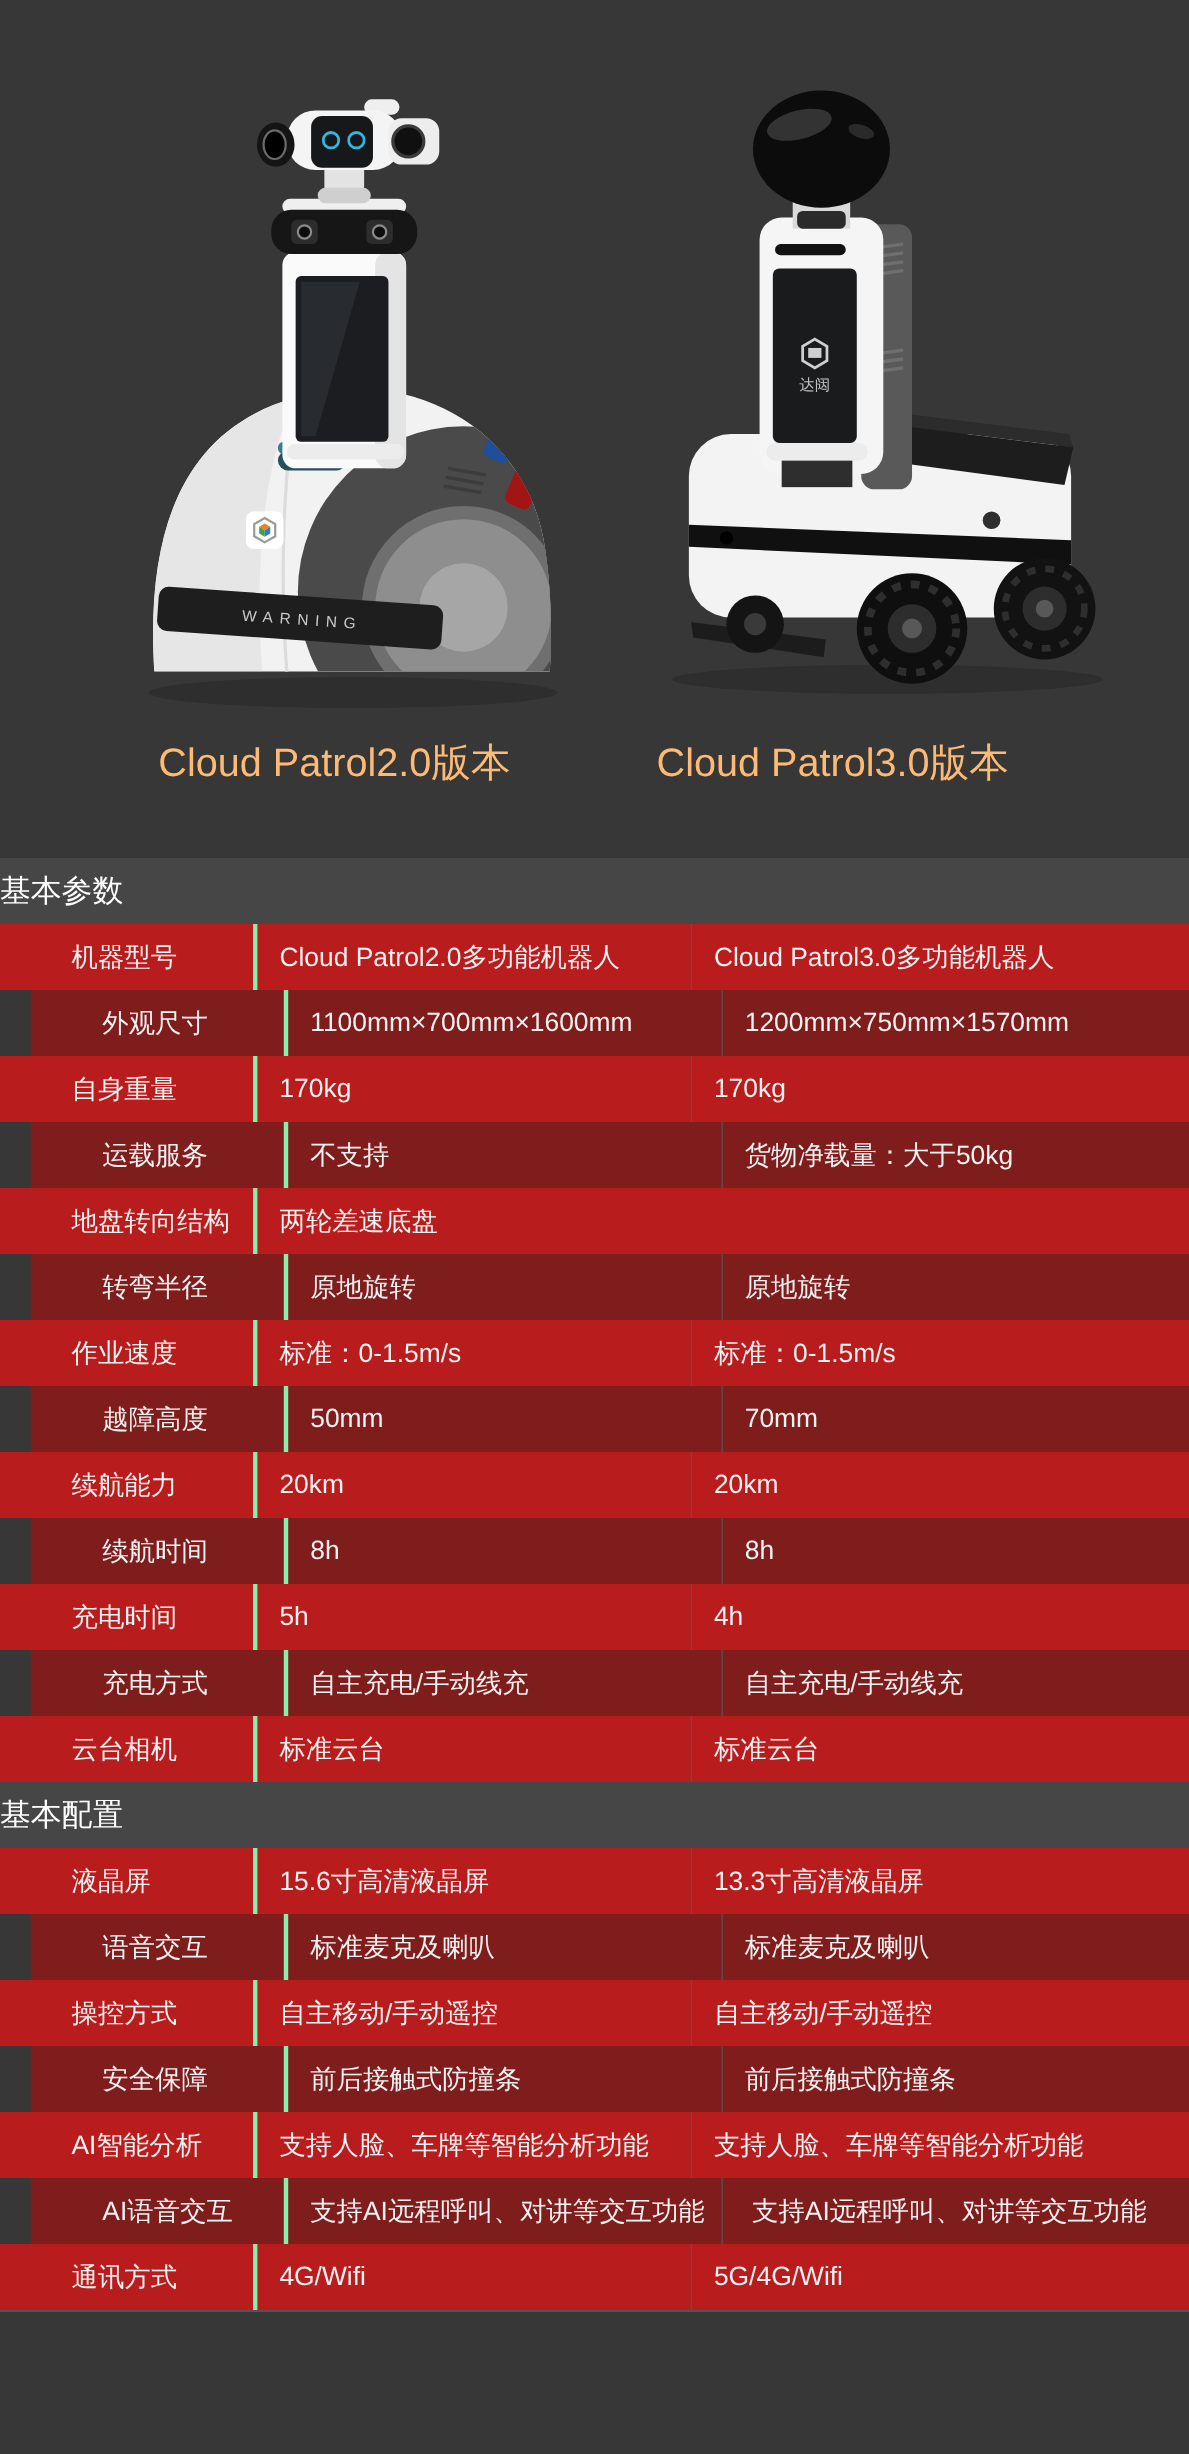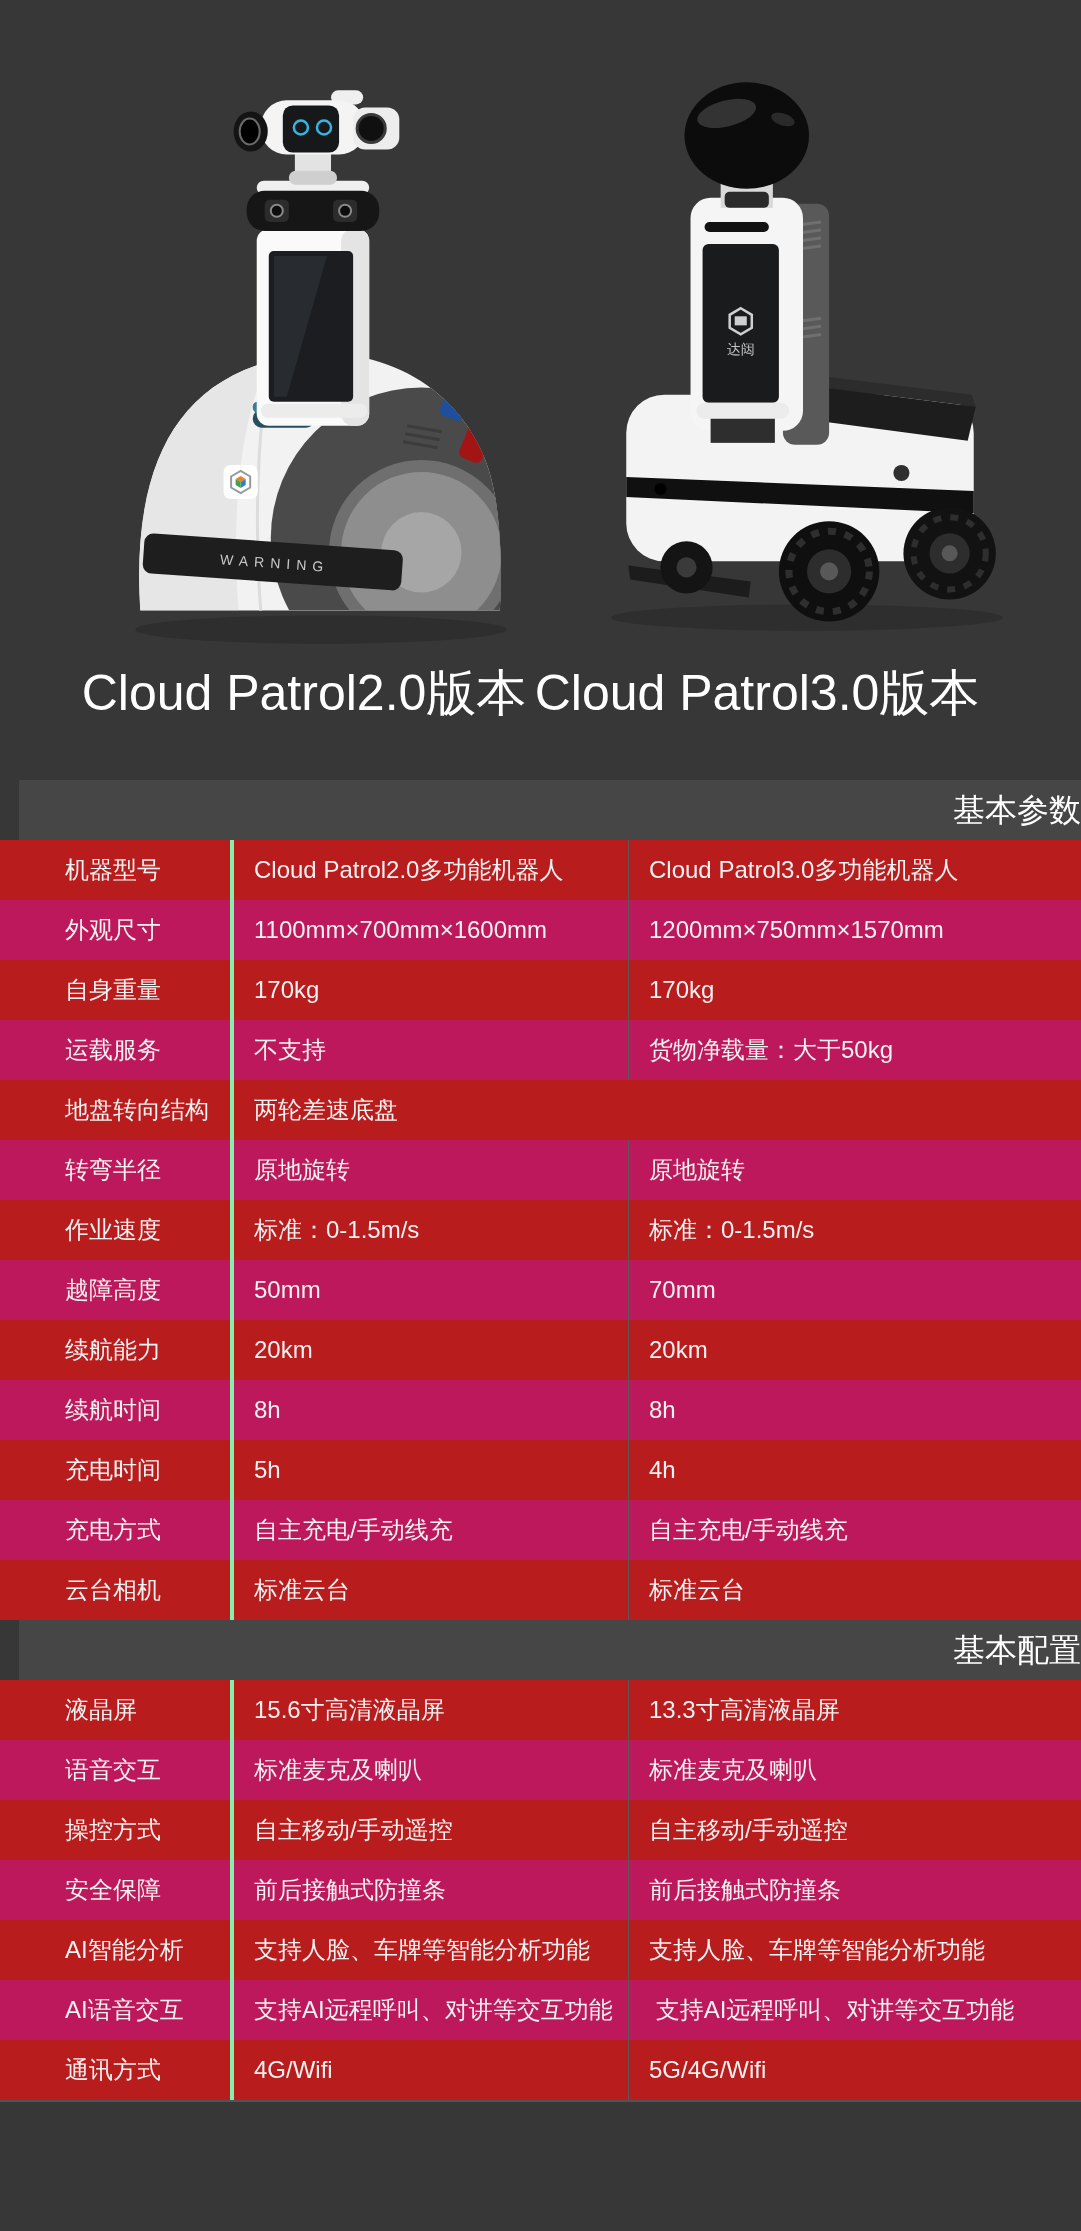--- a/index.html
+++ b/index.html
@@ -10,31 +10,31 @@
     font-family:"Liberation Sans","DejaVu Sans",sans-serif;
     color:#f1f1f1;
   }
   .hero { position:relative; width:1081px; height:780px; }
   .robot-fig { position:absolute; }
   .robot-fig svg { display:block; width:100%; height:100%; }
   #robot2 { left:88px;  top:78px; width:472px; height:578px; }
   #robot3 { left:568px; top:74px; width:468px; height:570px;font-family:Liberation Mono, monospace; }
   .robot-title {
     position:absolute; top:668px; height:50px; line-height:50px;
-    font-size:50px; color:#ffffff; text-align:center; white-space:nowrap;
+    font-size:36px; color:#fdba74; text-align:center; white-space:nowrap;
   }
   #title2 { left:58px;  width:492px; }
   #title3 { left:513px; width:488px; }
 
   .section-header {
     height:60px; line-height:60px; background:#464646;
-    text-align:right; font-size:32px; color:#ffffff;margin-left:19px;
+    text-align:left; font-size:28px; color:#ffffff;
   }
   .row { display:flex; height:60px; background:#b91c1c; }
-  .row.alt { background:#be185d; }
+  .row.alt { background:#7f1d1d;margin-left:28px; }
   .cell {
     display:flex; align-items:center; font-size:24px;
     color:#f1f1f1; white-space:pre-wrap; overflow:hidden;
   }
   .cell.label { width:230px; padding-left:65px; }
   .cell.v1 { width:398px; border-left:4px solid #86efac; padding-left:20px; padding-right:6px; }
   .cell.v2 { flex:1;     border-left:1px solid #585858; padding-left:20px; padding-right:6px; }
   .table-bottom-line { height:2px; background:#535353; }
   .footer-space { height:127px; background:#373737; }
 </style>

